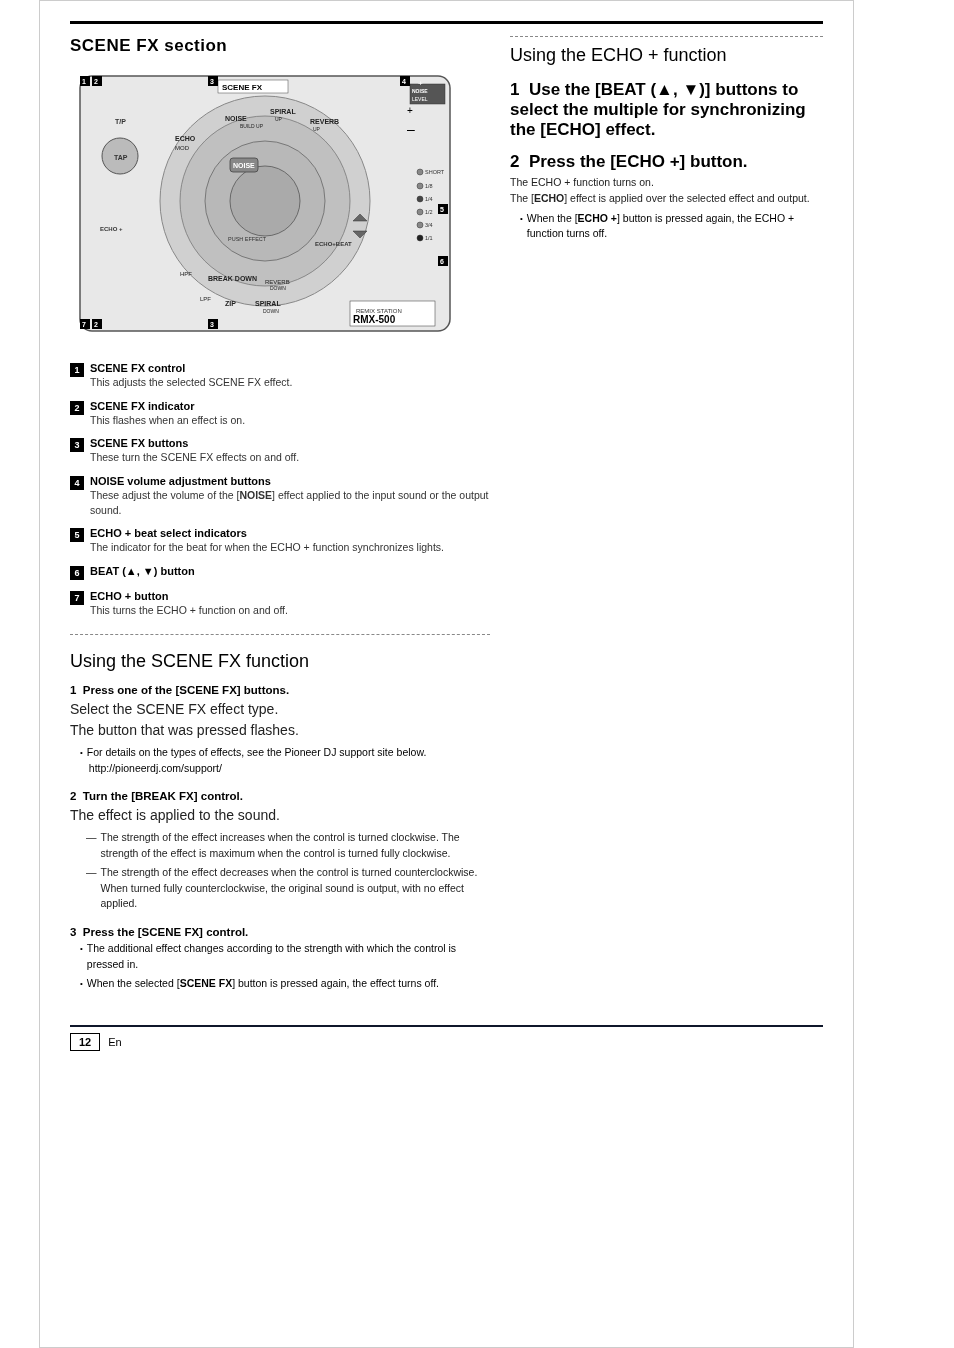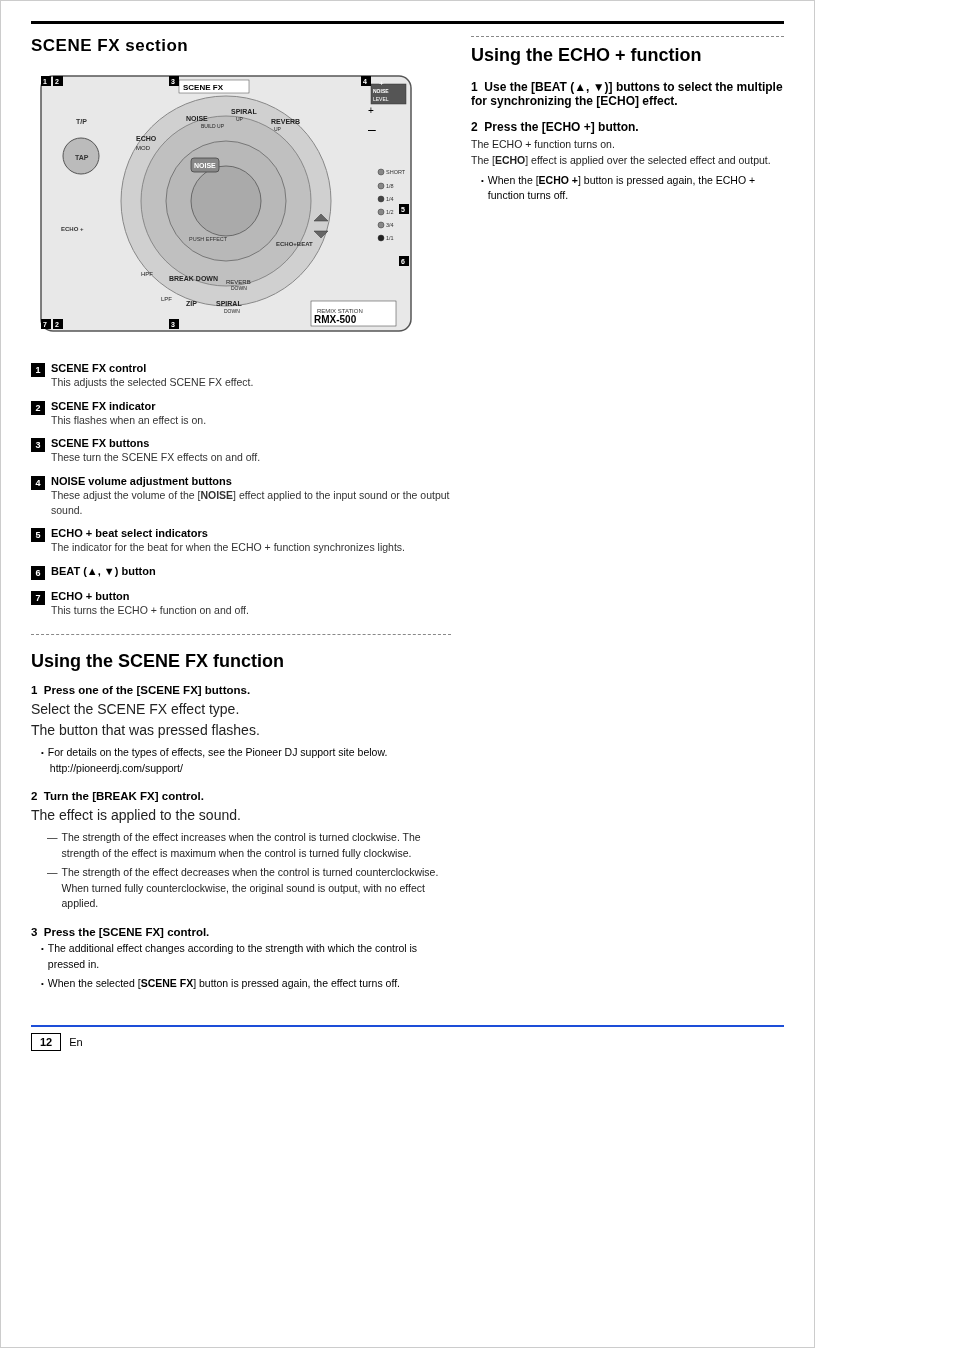--- a/index.html
+++ b/index.html
@@ -11,20 +11,21 @@
       width: 954px;
       min-height: 1348px;
     }
 
     .page {
       width: 815px;
       min-height: 1348px;
       padding: 20px 30px 20px 30px;
       position: relative;
       border: 1px solid #ccc;
+      margin-left: 39px;
     }
 
     
     .top-border {
       width: 100%;
       height: 3px;
       background: #000;
       margin-bottom: 12px;
     }
 
@@ -104,21 +105,21 @@
     
     .dashed-separator {
       border: none;
       border-top: 1px dashed #888;
       margin: 16px 0;
       width: 100%;
     }
 
     .section-heading {
       font-size: 18px;
-      font-weight: bold;
+      font-weight: normal;
     }
 
     
     .step-title {
       font-weight: bold;
       font-size: 11.5px;
       margin-bottom: 3px;
     }
 
     .step-body {
@@ -151,21 +152,21 @@
     .bottom-section {
       margin-top: 10px;
     }
 
     
     .page-footer {
       display: flex;
       align-items: center;
       gap: 8px;
       margin-top: 20px;
-      border-top: 2px solid #1d4ed8;
+      border-top: 2px solid #0f172a;
       padding-top: 6px;
     }
 
     .page-number-box {
       border: 1px solid #000;
       padding: 2px 8px;
       font-weight: bold;
       font-size: 11px;
     }
 
@@ -183,21 +184,21 @@
     .echo-section {
       margin-top: 0;
     }
 
     .echo-step-block {
       margin-bottom: 12px;
     }
 
     .echo-step-title {
       font-weight: bold;
-      font-size: 12px;
+      font-size: 17px;
       margin-bottom: 3px;
     }
 
     .echo-step-desc {
       font-size: 10.5px;
       line-height: 1.5;
       color: #222;
     }
   </style>
 </head>

